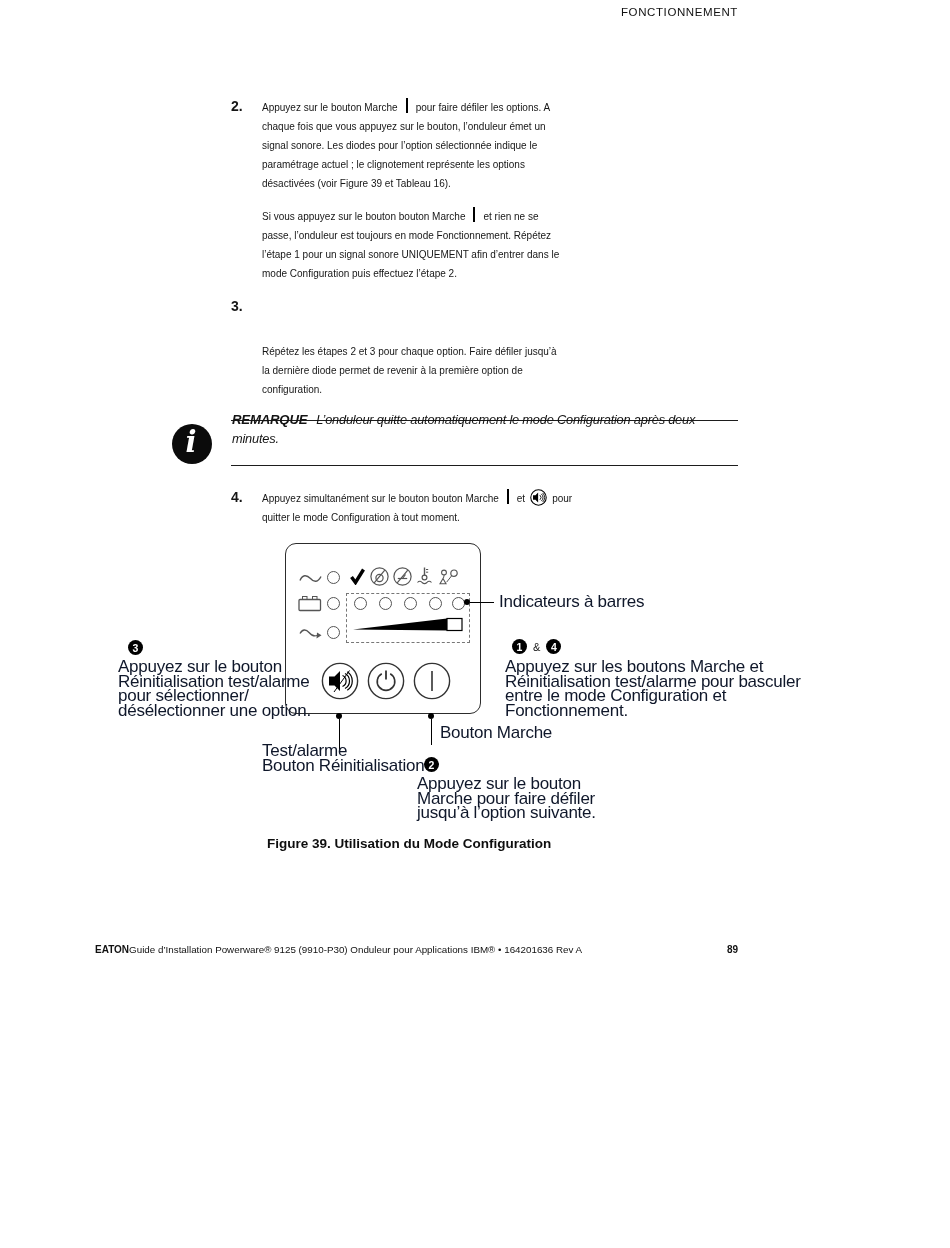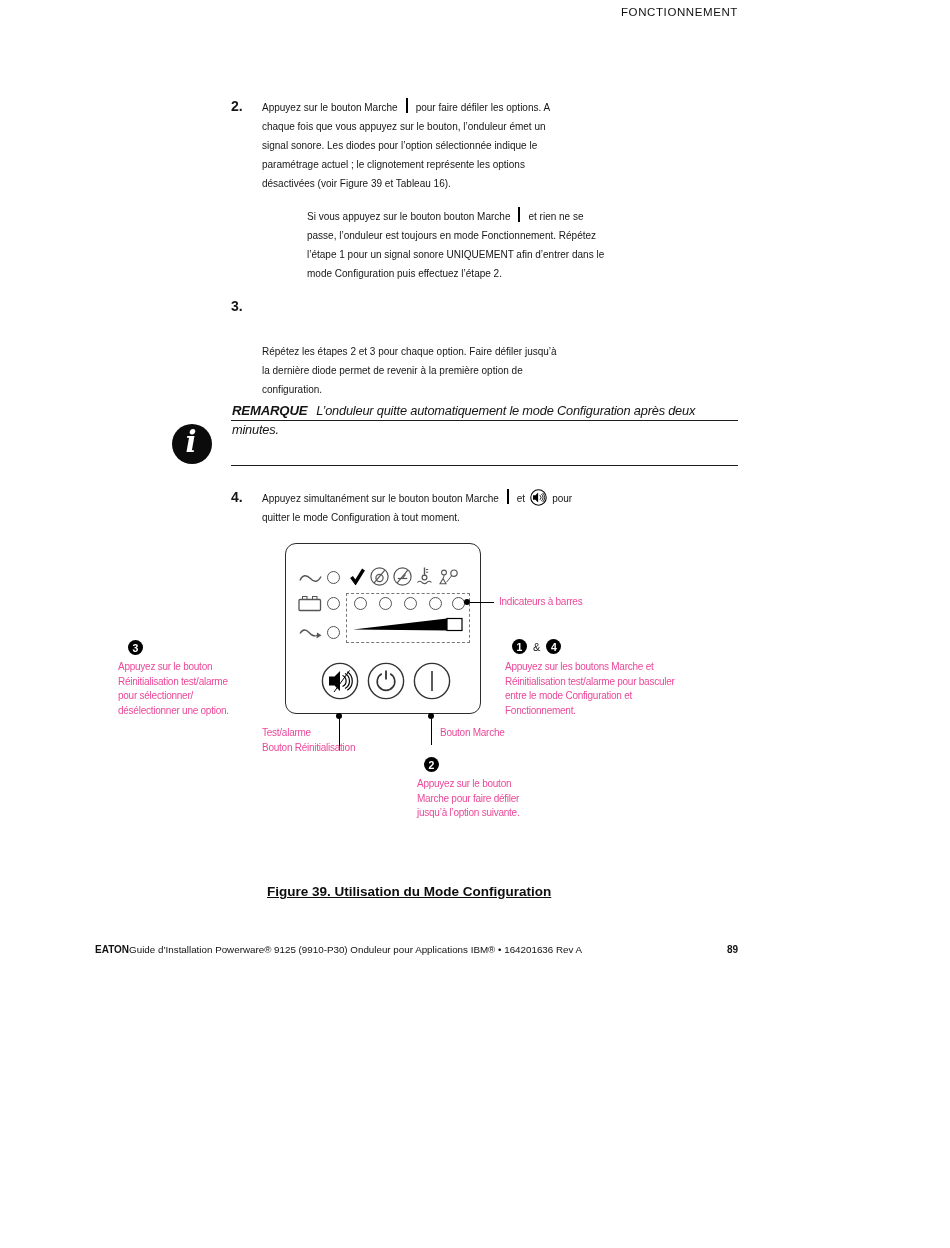--- a/index.html
+++ b/index.html
@@ -16,21 +16,21 @@
   .rule{border-top:1.5px solid #1d1d1d;height:0;}
   .note-icon{width:40px;height:40px;border-radius:50%;background:#0b0b0b;display:flex;align-items:center;justify-content:center;}
   .note-i{font-family:"DejaVu Serif","Liberation Serif",serif;font-style:italic;font-weight:bold;
           color:#fff;font-size:29px;line-height:1;transform:translate(-1px,-2px);}
   .note-text{font-size:12.8px;line-height:18.5px;font-style:italic;letter-spacing:-.2px;color:#141414;}
   .note-label{font-weight:bold;margin-right:9px;font-size:13.2px;}
   
   .panel{border:1.5px solid #2c2c2c;border-radius:11px;background:#fff;}
   .led{width:13px;height:13px;border:1.4px solid #555;border-radius:50%;background:#fff;box-sizing:border-box;}
   .dashed-box{border:1.4px dashed #777;}
-  .fig-text{font-size:10px;line-height:14.6px;letter-spacing:-.25px;color:#ec4899;}
+  .fig-text{font-size:17px;line-height:14.6px;letter-spacing:-.25px;color:#0f172a;}
   .badge{width:15px;height:15px;border-radius:50%;background:#000;color:#fff;font-size:10.5px;
          font-weight:bold;display:flex;align-items:center;justify-content:center;}
   .leader-dot{width:6px;height:6px;border-radius:50%;background:#000;}
   .vline{border-left:1.5px solid #000;width:0;}
   .hline{border-top:1.5px solid #000;height:0;}
   .caption{font-size:13.5px;font-weight:bold;color:#0e0e0e;}
   
   .footer{left:95px;top:944px;width:643px;display:flex;justify-content:space-between;
           align-items:baseline;font-size:9.8px;color:#111;}
   .footer .brand{font-weight:bold;font-size:10px;}
@@ -45,40 +45,40 @@
 
   <div class="abs step-num" style="left:231px;top:98px;">2.</div>
   <div class="abs body-block" style="left:262px;top:98px;">
     <div class="bline"><span>Appuyez sur le bouton Marche</span><span class="bar-glyph"></span><span>pour faire défiler les options. A</span></div>
     <div class="bline">chaque fois que vous appuyez sur le bouton, l’onduleur émet un</div>
     <div class="bline">signal sonore. Les diodes pour l’option sélectionnée indique le</div>
     <div class="bline">paramétrage actuel ; le clignotement représente les options</div>
     <div class="bline">désactivées (voir Figure 39 et Tableau 16).</div>
   </div>
 
-  <div class="abs body-block" style="left:262px;top:207px;margin-left:45px;">
+  <div class="abs body-block" style="left:262px;top:207px;">
     <div class="bline"><span>Si vous appuyez sur le bouton bouton Marche</span><span class="bar-glyph"></span><span>et rien ne se</span></div>
     <div class="bline">passe, l’onduleur est toujours en mode Fonctionnement. Répétez</div>
     <div class="bline">l’étape 1 pour un signal sonore UNIQUEMENT afin d’entrer dans le</div>
     <div class="bline">mode Configuration puis effectuez l’étape 2.</div>
   </div>
 
   <div class="abs step-num" style="left:231px;top:298px;">3.</div>
 
   <div class="abs body-block" style="left:262px;top:342px;">
     <div class="bline">Répétez les étapes 2 et 3 pour chaque option. Faire défiler jusqu’à</div>
     <div class="bline">la dernière diode permet de revenir à la première option de</div>
     <div class="bline">configuration.</div>
   </div>
 
   <div class="abs rule" style="left:231px;top:420px;width:507px;"></div>
   <div class="abs note-icon" style="left:172px;top:424px;">
     <span class="note-i">i</span>
   </div>
-  <div class="abs note-text" style="left:232px;top:402px;width:505px;font-style:italic;">
+  <div class="abs note-text" style="left:232px;top:411px;width:505px;font-style:italic;">
     <div class="bline"><span class="note-label">REMARQUE</span><span>L’onduleur quitte automatiquement le mode Configuration après deux</span></div>
     <div class="bline">minutes.</div>
   </div>
   <div class="abs rule" style="left:231px;top:465px;width:507px;"></div>
 
   <div class="abs step-num" style="left:231px;top:489px;">4.</div>
   <div class="abs body-block" style="left:262px;top:489px;">
     <div class="bline"><span>Appuyez simultanément sur le bouton bouton Marche</span><span class="bar-glyph"></span><span>et</span><svg class="inline-icon" width="17" height="17" viewBox="0 0 18 18">
           <circle cx="9" cy="9" r="8.2" fill="none" stroke="#000" stroke-width="1.1"></circle>
           <polygon points="3.2,6.6 5.8,6.6 8.6,3.8 8.6,14.2 5.8,11.4 3.2,11.4" fill="#000"></polygon>
@@ -188,34 +188,34 @@
     <div>Réinitialisation test/alarme pour basculer</div>
     <div>entre le mode Configuration et</div>
     <div>Fonctionnement.</div>
   </div>
 
   <div class="abs leader-dot" style="left:336px;top:713px;"></div>
   <div class="abs vline" style="left:338.5px;top:719px;height:32px;"></div>
   <div class="abs leader-dot" style="left:428px;top:713px;"></div>
   <div class="abs vline" style="left:430.5px;top:719px;height:26px;"></div>
 
-  <div class="abs fig-text" style="left:262px;top:726px;">
+  <div class="abs fig-text" style="left:262px;top:744px;">
     <div>Test/alarme</div>
     <div>Bouton Réinitialisation</div>
   </div>
   <div class="abs fig-text" style="left:440px;top:726px;">Bouton Marche</div>
 
   <div class="abs badge" style="left:424px;top:757px;">2</div>
   <div class="abs fig-text" style="left:417px;top:777px;">
     <div>Appuyez sur le bouton</div>
     <div>Marche pour faire défiler</div>
     <div>jusqu’à l’option suivante.</div>
   </div>
 
-  <div class="abs caption" style="left:267px;top:884px;text-decoration:underline;">Figure 39. Utilisation du Mode Configuration</div>
+  <div class="abs caption" style="left:267px;top:836px;">Figure 39. Utilisation du Mode Configuration</div>
 
   <div class="abs footer">
     <div>
       <span class="brand">EATON</span><span>Guide d’Installation Powerware® 9125 (9910-P30) Onduleur pour Applications IBM®  •  164201636 Rev A</span>
     </div>
     <span class="pg">89</span>
   </div>
 
 </div>
 

